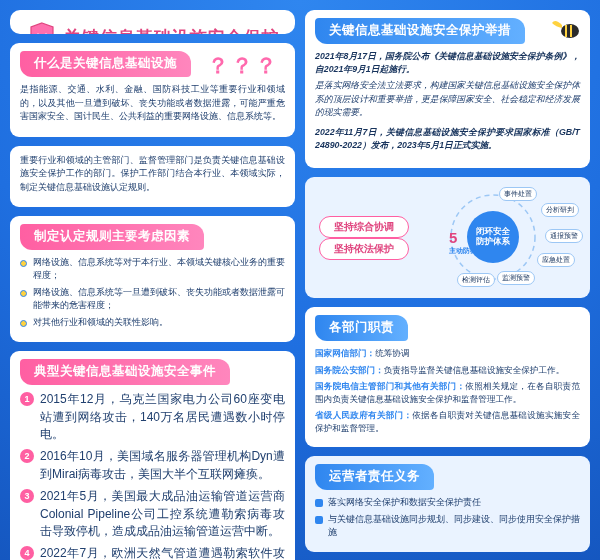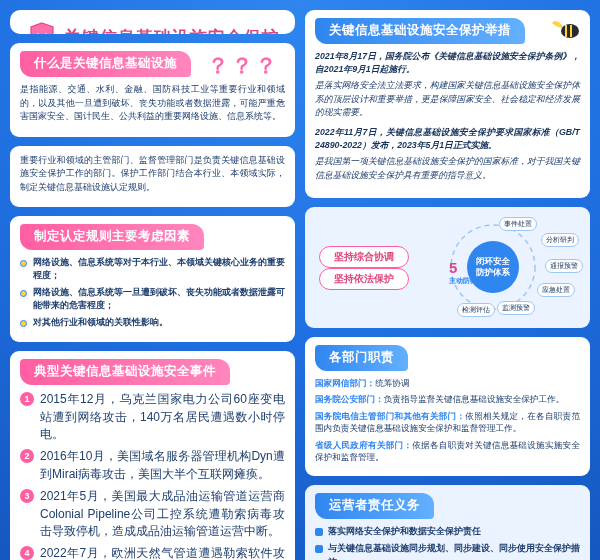--- a/index.html
+++ b/index.html
@@ -70,21 +70,21 @@
   .qmark{
     color:#ff69ad;font-size:22px;font-weight:bold;
     position:absolute;right:16px;top:8px;letter-spacing:2px;
   }
   p.body{
     margin:0 0 4px 0;
     font-size:9px;line-height:1.5;
     color:#21406f;
     text-align:justify;
   }
-  ul.bullets{margin:0;padding:0;list-style:none;font-weight:bold;}
+  ul.bullets{margin:0;padding:0;list-style:none;}
   ul.bullets li{
     position:relative;padding-left:13px;margin-bottom:4px;
     font-size:9px;line-height:1.45;color:#21406f;text-align:justify;
   }
   ul.bullets li:before{
     content:"";position:absolute;left:0;top:4px;
     width:7px;height:7px;border-radius:50%;
     background:#ffd23f;border:1.5px solid #2f86ef;box-sizing:border-box;
   }
   ul.checks li:before{
@@ -113,21 +113,21 @@
     background:#fff;border:1.5px solid #ff5fa2;color:#e0457f;
     font-size:10px;font-weight:bold;border-radius:11px;
     padding:3px 14px;white-space:nowrap;
   }
   .ring-wrap{display:flex;gap:6px;align-items:center;}
   .ring-left{flex:0 0 120px;}
   .ring-right{flex:1;position:relative;height:104px;}
   .ring-core{
     position:absolute;left:26px;top:26px;width:52px;height:52px;border-radius:50%;
     background:#2f86ef;color:#fff;display:flex;flex-direction:column;
-    align-items:center;justify-content:center;font-size:8.5px;font-weight:bold;line-height:1.25;
+    align-items:center;justify-content:center;font-size:8.5px;font-weight:bold;line-height:1.25;font-family:Liberation Mono, monospace;
   }
   .ring-num{
     position:absolute;left:8px;top:44px;color:#e0457f;font-size:15px;font-weight:bold;
   }
   .ring-num small{display:block;font-size:7px;color:#2f86ef;font-weight:bold;}
   .node{
     position:absolute;font-size:7px;color:#17335c;white-space:nowrap;
     background:#fff;border:1px solid #9cc7f5;border-radius:7px;padding:1px 4px;
   }
   .dept{margin-bottom:4px;font-size:8.6px;line-height:1.45;color:#21406f;text-align:justify;}
@@ -203,21 +203,20 @@
         <path d="M12 9 Q5 2 2 7 Q6 11 12 12 Z" fill="#ffd23f"></path>
         <path d="M16 9 L16 21 M21 9 L21 21" stroke="#ffd23f" stroke-width="2"></path>
       </svg>
       <span class="sec-head blue">关键信息基础设施安全保护举措</span>
       <div class="yearblock">
         <p class="lead">2021年8月17日，国务院公布《关键信息基础设施安全保护条例》，自2021年9月1日起施行。</p>
         <p>是落实网络安全法立法要求，构建国家关键信息基础设施安全保护体系的顶层设计和重要举措，更是保障国家安全、社会稳定和经济发展的现实需要。</p>
       </div>
       <div class="yearblock">
         <p class="lead">2022年11月7日，关键信息基础设施安全保护要求国家标准（GB/T 24890-2022）发布，2023年5月1日正式实施。</p>
-        <p>是我国第一项关键信息基础设施安全保护的国家标准，对于我国关键信息基础设施安全保护具有重要的指导意义。</p>
       </div>
     </div>
 
     <div class="card tint">
       <div class="ring-wrap">
         <div class="ring-left">
           <div class="principles">
             <div class="pill">坚持综合协调</div>
             <div class="pill">坚持依法保护</div>
           </div>

